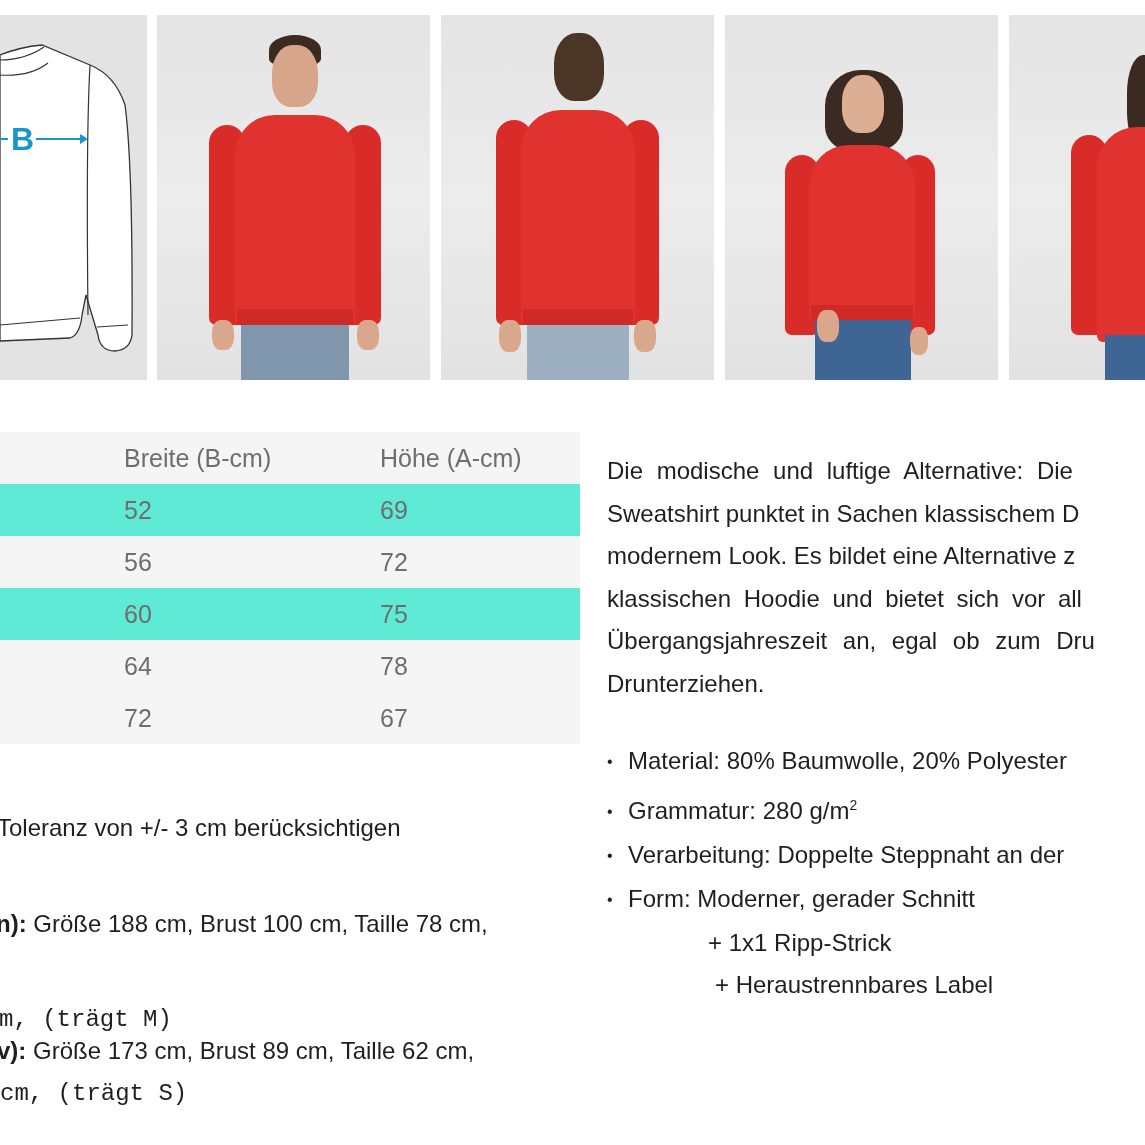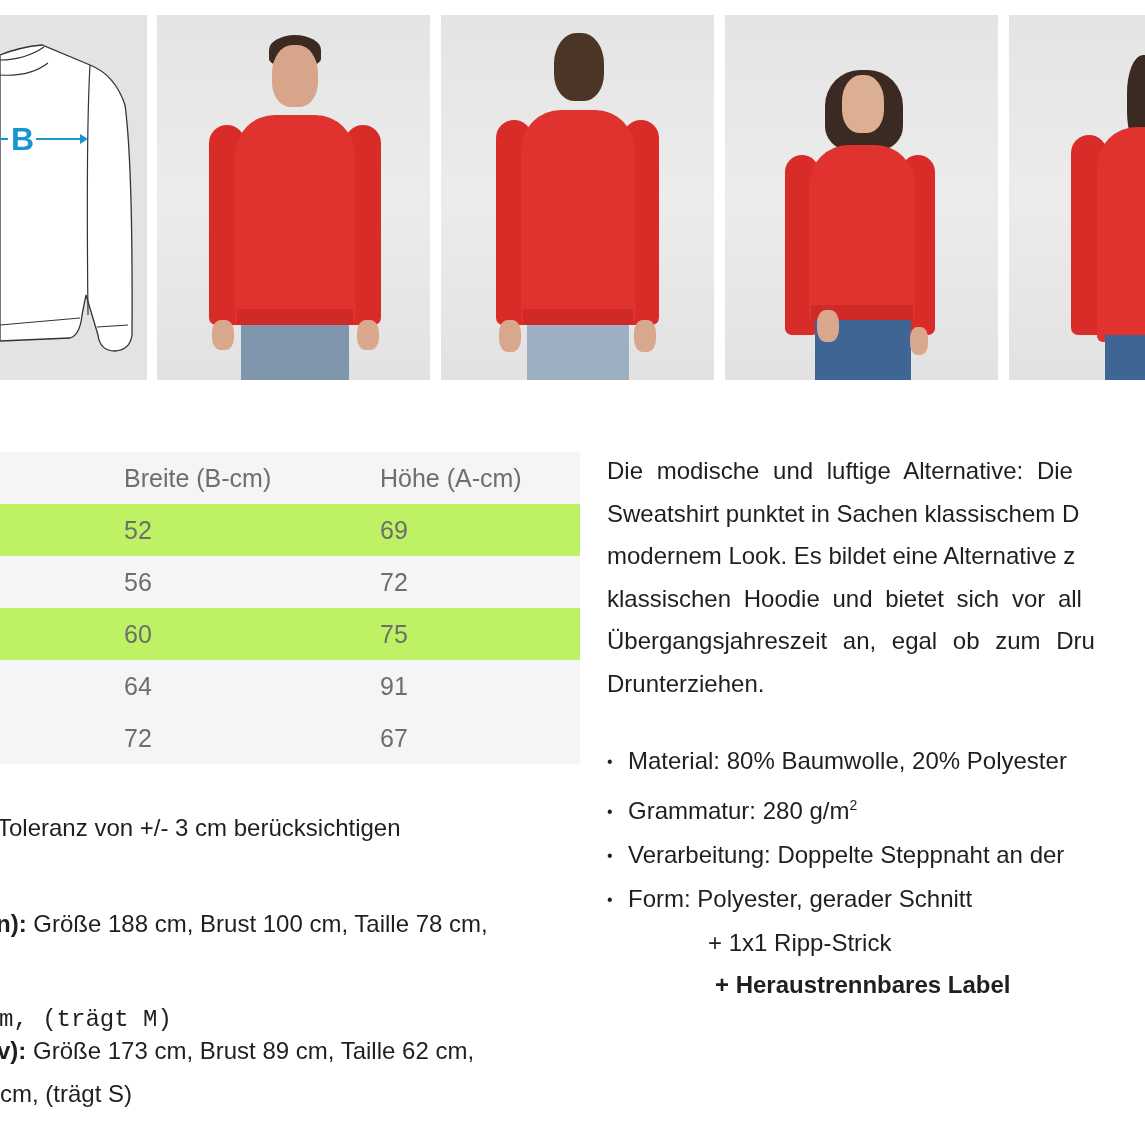--- a/index.html
+++ b/index.html
@@ -7,23 +7,23 @@
   .panel{position:absolute;top:15px;height:365px;background:#e7e7e7;overflow:hidden;}
   .panel.photo{background:linear-gradient(180deg,#e4e4e4 0%,#ececec 50%,#e2e2e2 100%);}
   .figure{position:absolute;}
   .head{position:absolute;border-radius:45% 45% 40% 40%;}
   .hair{position:absolute;}
   .torso{position:absolute;background:#e0322e;border-radius:40px 40px 6px 6px;}
   .sleeve{position:absolute;background:#d92c29;border-radius:20px 20px 8px 8px;}
   .band{position:absolute;background:#cf2a27;}
   .jeans{position:absolute;}
   .hand{position:absolute;background:#d9a88c;border-radius:40%;}
-  .table{position:absolute;left:0;top:452px;width:580px;}
+  .table{position:absolute;left:0;top:432px;width:580px;}
   .row{height:52px;position:relative;}
-  .row.alt{background:#bef264;}
+  .row.alt{background:#5eead4;}
   .row.std{background:#f5f5f5;}
   .cell{position:absolute;top:0;height:52px;line-height:52px;font-size:25px;color:#6e6e6e;}
   .c1{left:124px;}
   .c2{left:380px;}
   .note{position:absolute;font-size:24px;color:#1f1f1f;white-space:nowrap;}
   .bold{font-weight:bold;}
   .desc{position:absolute;left:607px;top:450px;width:600px;font-size:24px;color:#1f1f1f;line-height:42.5px;}
   .desc p{margin:0;white-space:nowrap;}
   .list{position:absolute;left:607px;top:740px;font-size:24px;color:#1f1f1f;line-height:42.5px;}
   .li{white-space:nowrap;position:relative;}
@@ -112,49 +112,49 @@
   <div class="row std">
     <span class="cell c1">56</span>
     <span class="cell c2">72</span>
   </div>
   <div class="row alt">
     <span class="cell c1">60</span>
     <span class="cell c2">75</span>
   </div>
   <div class="row std">
     <span class="cell c1">64</span>
-    <span class="cell c2">91</span>
+    <span class="cell c2">78</span>
   </div>
   <div class="row std">
     <span class="cell c1">72</span>
     <span class="cell c2">67</span>
   </div>
 </div>
 
 <div class="note" style="left:-3px;top:814px;">Toleranz von +/- 3 cm berücksichtigen</div>
 
 <div class="note" style="left:-4px;top:910px;">
   <span class="bold">n):</span><span> Größe 188 cm, Brust 100 cm, Taille 78 cm,</span>
 </div>
 <div class="note" style="left:-1px;top:1006px;font-family:Liberation Mono, monospace;">m, (trägt M)</div>
 
 <div class="note" style="left:-3px;top:1037px;">
   <span class="bold">v):</span><span> Größe 173 cm, Brust 89 cm, Taille 62 cm,</span>
 </div>
-<div class="note" style="left:0;top:1080px;"> cm, (trägt S)</div>
+<div class="note" style="left:0;top:1080px;font-family:Liberation Mono, monospace;"> cm, (trägt S)</div>
 
 <div class="desc">
   <p style="word-spacing:7px;">Die modische und luftige Alternative: Die</p>
   <p>Sweatshirt punktet in Sachen klassischem D</p>
   <p>modernem Look. Es bildet eine Alternative z</p>
   <p style="word-spacing:6px;">klassischen Hoodie und bietet sich vor all</p>
   <p style="word-spacing:9px;">Übergangsjahreszeit an, egal ob zum Dru</p>
   <p>Drunterziehen.</p>
 </div>
 
 <div class="list">
   <div class="li"><span class="bullet">•</span><span>Material: 80% Baumwolle, 20% Polyester</span></div>
   <div class="li"><span class="bullet">•</span><span>Grammatur: 280 g/m</span><sup>2</sup></div>
   <div class="li"><span class="bullet">•</span><span>Verarbeitung: Doppelte Steppnaht an der</span></div>
-  <div class="li"><span class="bullet">•</span><span>Form: Polyester, gerader Schnitt</span></div>
+  <div class="li"><span class="bullet">•</span><span>Form: Moderner, gerader Schnitt</span></div>
   <div class="sub" style="padding-left:101px;">+ 1x1 Ripp-Strick</div>
-  <div class="sub" style="padding-left:108px;font-weight:bold;">+ Heraustrennbares Label</div>
+  <div class="sub" style="padding-left:108px;">+ Heraustrennbares Label</div>
 </div>
 
 </body></html>

